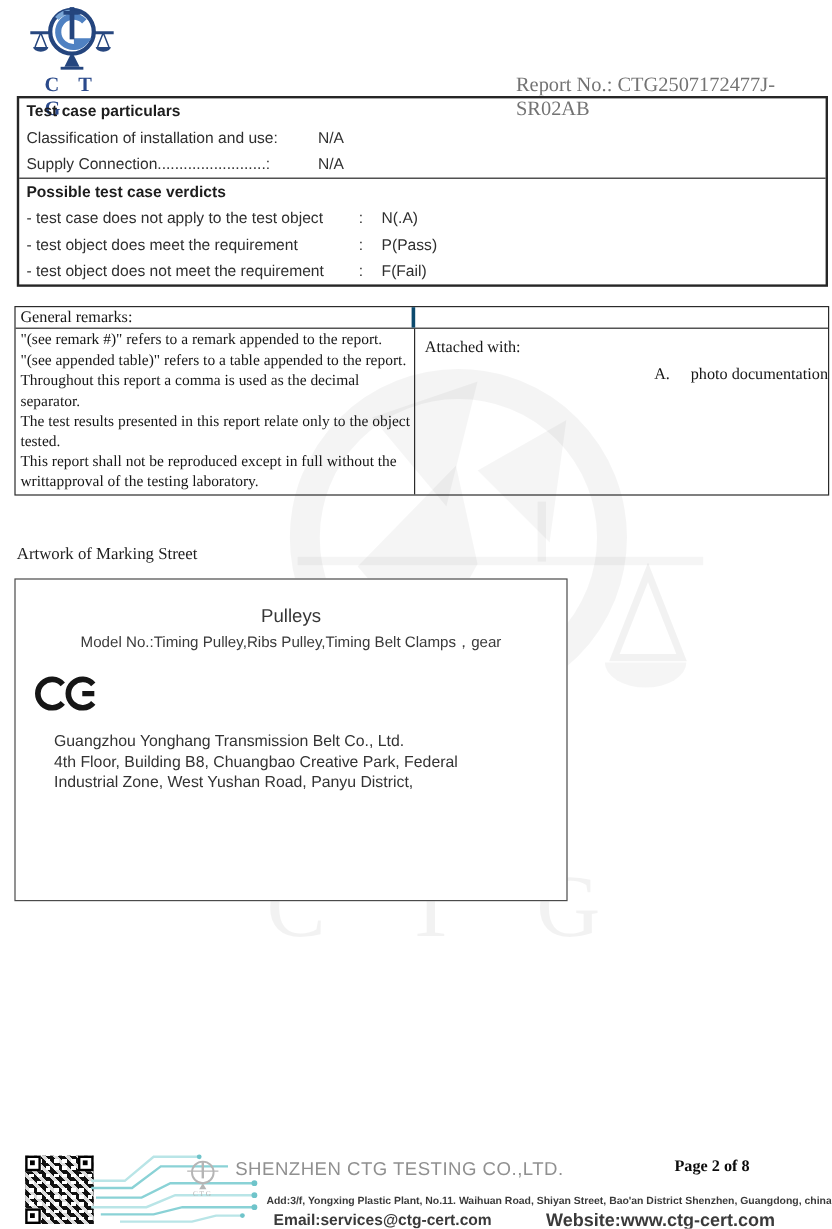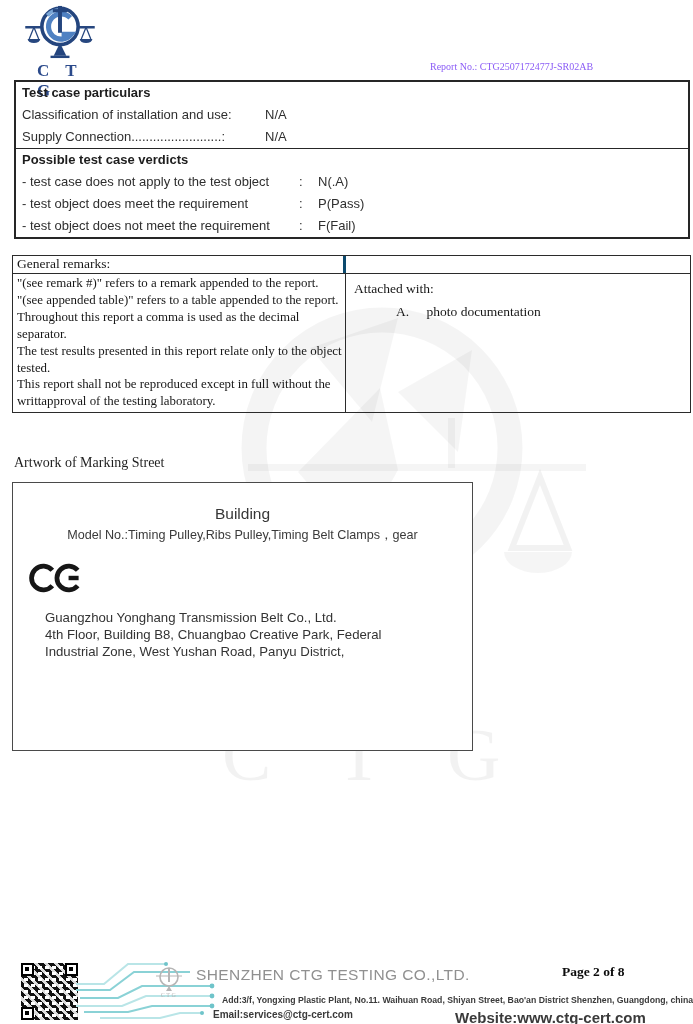--- a/index.html
+++ b/index.html
@@ -8,42 +8,42 @@
   .abs{position:absolute;}
   .z1{z-index:1;}
 
   
   #watermark{position:absolute;left:0;top:0;width:693px;height:1024px;z-index:0;}
 
   
   .logo-wrap{left:20px;top:2px;width:90px;}
   .logo-text{position:absolute;left:17px;top:59px;font-family:"Liberation Serif",serif;
              font-size:17px;color:#2b4a8b;letter-spacing:6px;font-weight:600;}
-  .report-line{left:430px;top:61px;font-family:"Liberation Serif",serif;font-size:10px;color:#8b5cf6;}
+  .report-line{left:430px;top:61px;font-family:"Liberation Serif",serif;font-size:17px;color:#737373;}
 
   
   .t1{left:14px;top:80px;width:672px;border:2px solid #262626;background:transparent;}
   .t1 .row{position:relative;height:22px;line-height:22px;font-size:13px;color:#2f2f2f;padding-left:6px;}
   .t1 .sect{font-weight:bold;color:#1d1d1d;}
   .t1 .divider{border-top:1.5px solid #262626;}
   .t1 .val{position:absolute;left:249px;top:0;}
   .t1 .colon{position:absolute;left:283px;top:0;}
   .t1 .vval{position:absolute;left:302px;top:0;}
 
   
   .t2{left:12px;top:255px;width:677px;border:1px solid #2b2b2b;background:transparent;
       font-family:"Liberation Serif",serif;color:#171717;}
   .t2-head{display:flex;border-bottom:1px solid #2b2b2b;height:17px;line-height:16px;font-size:13.5px;}
   .t2-head .lc{width:333px;border-right:3px solid #0c4a6e;padding-left:4px;box-sizing:border-box;}
   .t2-body{display:flex;}
   .t2-body .lc{width:333px;border-right:1px solid #2b2b2b;padding:1px 3px 2px 4px;box-sizing:border-box;
                font-size:12.9px;line-height:16.9px;}
   .t2-body .rc{flex:1;font-size:13.5px;}
   .attached-label{padding:7px 0 0 8px;}
-  .attached-item{margin:7px 0 0 50px;}
+  .attached-item{margin:7px 0 0 50px;text-align:right;}
   .attached-item .itm-txt{margin-left:14px;}
 
   
   .caption{left:14px;top:455px;font-family:"Liberation Serif",serif;font-size:14px;color:#1f1f1f;}
   .label-box{left:12px;top:482px;width:459px;height:267px;border:1px solid #4a4a4a;background:#ffffff;}
   .product{text-align:center;margin-top:22px;font-size:15.5px;color:#363636;}
   .model-line{text-align:center;margin-top:4px;font-size:12.6px;color:#3a3a3a;}
   .ce{position:absolute;left:16px;top:72px;width:62px;height:46px;}
   .mfg-address{position:absolute;left:32px;top:126px;font-size:13.2px;line-height:17px;color:#333;}
 
@@ -52,21 +52,21 @@
       repeating-linear-gradient(45deg,rgba(255,255,255,.85) 0 3px,transparent 3px 7px),
       repeating-linear-gradient(0deg,#111 0 3px,transparent 3px 6px),
       repeating-linear-gradient(90deg,#111 0 3px,#fff 3px 7px);}
   .finder{position:absolute;width:13px;height:13px;border:2.5px solid #000;background:#fff;box-sizing:border-box;}
   .finder::after{content:"";position:absolute;left:2px;top:2px;width:4px;height:4px;background:#000;}
   .f-tl{left:0;top:0;} .f-tr{right:0;top:0;} .f-bl{left:0;bottom:0;}
   .circuit{left:70px;top:956px;width:150px;height:66px;}
   .mini-logo{left:153px;top:964px;width:32px;height:34px;}
   .footer-company{left:196px;top:966px;font-size:15.5px;color:#909090;letter-spacing:0.4px;}
   .footer-address{left:222px;top:995px;font-size:8.7px;color:#3a3a3a;white-space:nowrap;font-weight:600;}
-  .footer-email{left:213px;top:1009px;font-size:10px;color:#3a3a3a;font-weight:600;}
+  .footer-email{left:228px;top:1009px;font-size:13px;color:#3a3a3a;font-weight:600;}
   .footer-web{left:455px;top:1009px;font-size:15px;color:#3a3a3a;font-weight:600;}
   .page-num{left:562px;top:964px;font-family:"Liberation Serif",serif;font-size:13.5px;font-weight:600;color:#0c0c0c;}
 </style>
 </head>
 <body>
 
 <div class="page">
 
   <svg id="watermark" viewBox="0 0 693 1024">
     <g stroke="rgba(0,0,0,0.045)" fill="none">
@@ -154,21 +154,21 @@
           <span>A.</span>
           <span class="itm-txt">photo documentation</span>
         </div>
       </div>
     </div>
   </div>
 
   <div class="abs z1 caption">Artwork of Marking Street</div>
 
   <div class="abs z1 label-box">
-    <div class="product">Building</div>
+    <div class="product">Pulleys</div>
     <div class="model-line">Model No.:Timing Pulley,Ribs Pulley,Timing Belt Clamps，gear</div>
     <svg class="ce" viewBox="0 0 210 100">
       <path d="M79 24 A40 40 0 1 0 79 76" fill="none" stroke="#161616" stroke-width="16"></path>
       <path d="M165 24 A40 40 0 1 0 165 76" fill="none" stroke="#161616" stroke-width="16"></path>
       <path d="M134 50 L168 50" stroke="#161616" stroke-width="15"></path>
     </svg>
     <div class="mfg-address">
       <div>Guangzhou Yonghang Transmission Belt Co., Ltd.</div>
       <div>4th Floor, Building B8, Chuangbao Creative Park, Federal</div>
       <div>Industrial Zone, West Yushan Road, Panyu District,</div>

